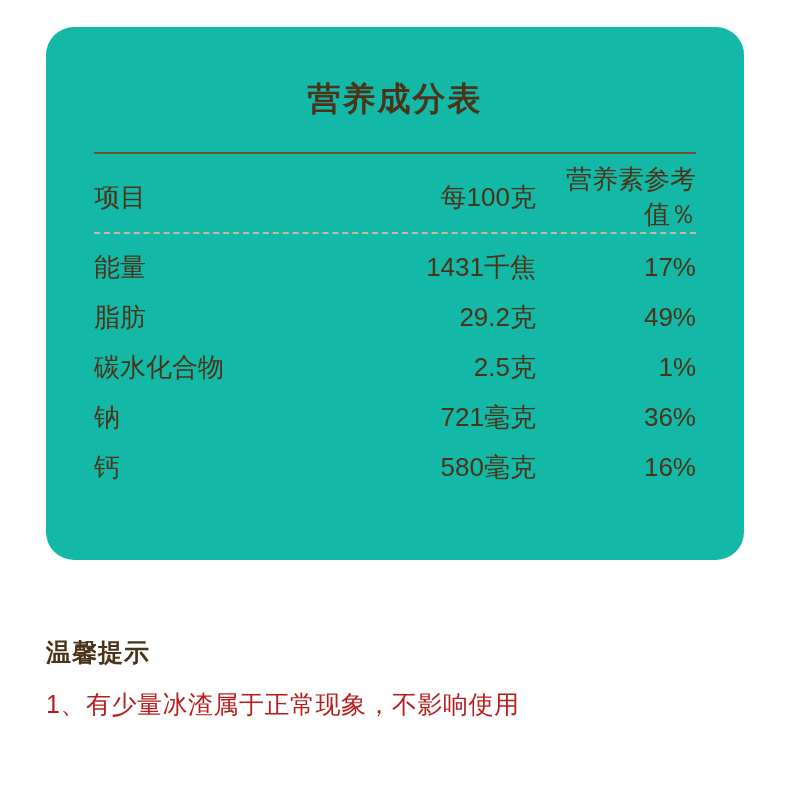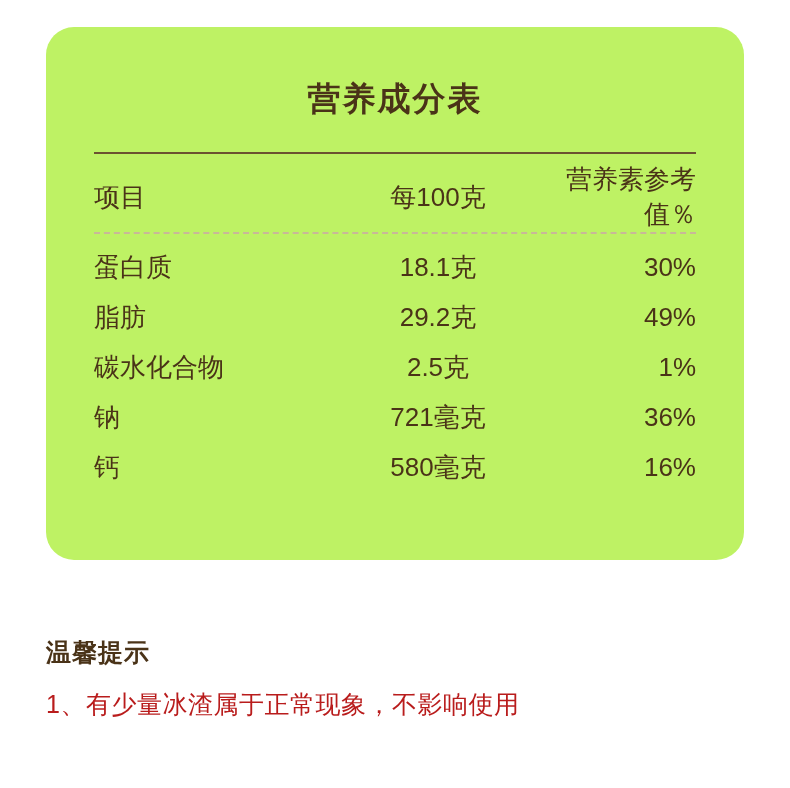--- a/index.html
+++ b/index.html
@@ -22,21 +22,21 @@
     box-sizing: border-box;
   }
 
   
   .nutrition-card {
     position: absolute;
     left: 46px;
     top: 27px;
     width: 698px;
     height: 533px;
-    background: #bef264;
+    background: #14b8a6;
     border-radius: 28px;
     box-sizing: border-box;
   }
 
   .card-title {
     text-align: center;
     font-size: 33px;
     font-weight: bold;
     color: #4a3318;
     letter-spacing: 2px;
@@ -57,21 +57,21 @@
     table-layout: fixed;
   }
 
   table.nutrition-table th,
   table.nutrition-table td {
     padding: 0;
     font-weight: normal;
   }
 
   .col-item   { width: 246px; text-align: left; padding-left: 10px; }
-  .col-per    { width: 196px; text-align: center; }
+  .col-per    { width: 196px; text-align: right; }
   .col-nrv    { width: 160px; text-align: right; }
 
   tr.head-row th {
     font-size: 26px;
     color: #4a3318;
     height: 58px;
     vertical-align: middle;
   }
 
   .dashed-row td {
@@ -133,23 +133,23 @@
           <th class="col-nrv">营养素参考值％</th>
         </tr>
         <tr class="dashed-row">
           <td colspan="3">
             <div class="dashed-line"></div>
           </td>
         </tr>
       </thead>
       <tbody>
         <tr class="data-row">
-          <td class="col-item">蛋白质</td>
-          <td class="col-per">18.1克</td>
-          <td class="col-nrv">30%</td>
+          <td class="col-item">能量</td>
+          <td class="col-per">1431千焦</td>
+          <td class="col-nrv">17%</td>
         </tr>
         <tr class="data-row">
           <td class="col-item">脂肪</td>
           <td class="col-per">29.2克</td>
           <td class="col-nrv">49%</td>
         </tr>
         <tr class="data-row">
           <td class="col-item">碳水化合物</td>
           <td class="col-per">2.5克</td>
           <td class="col-nrv">1%</td>

